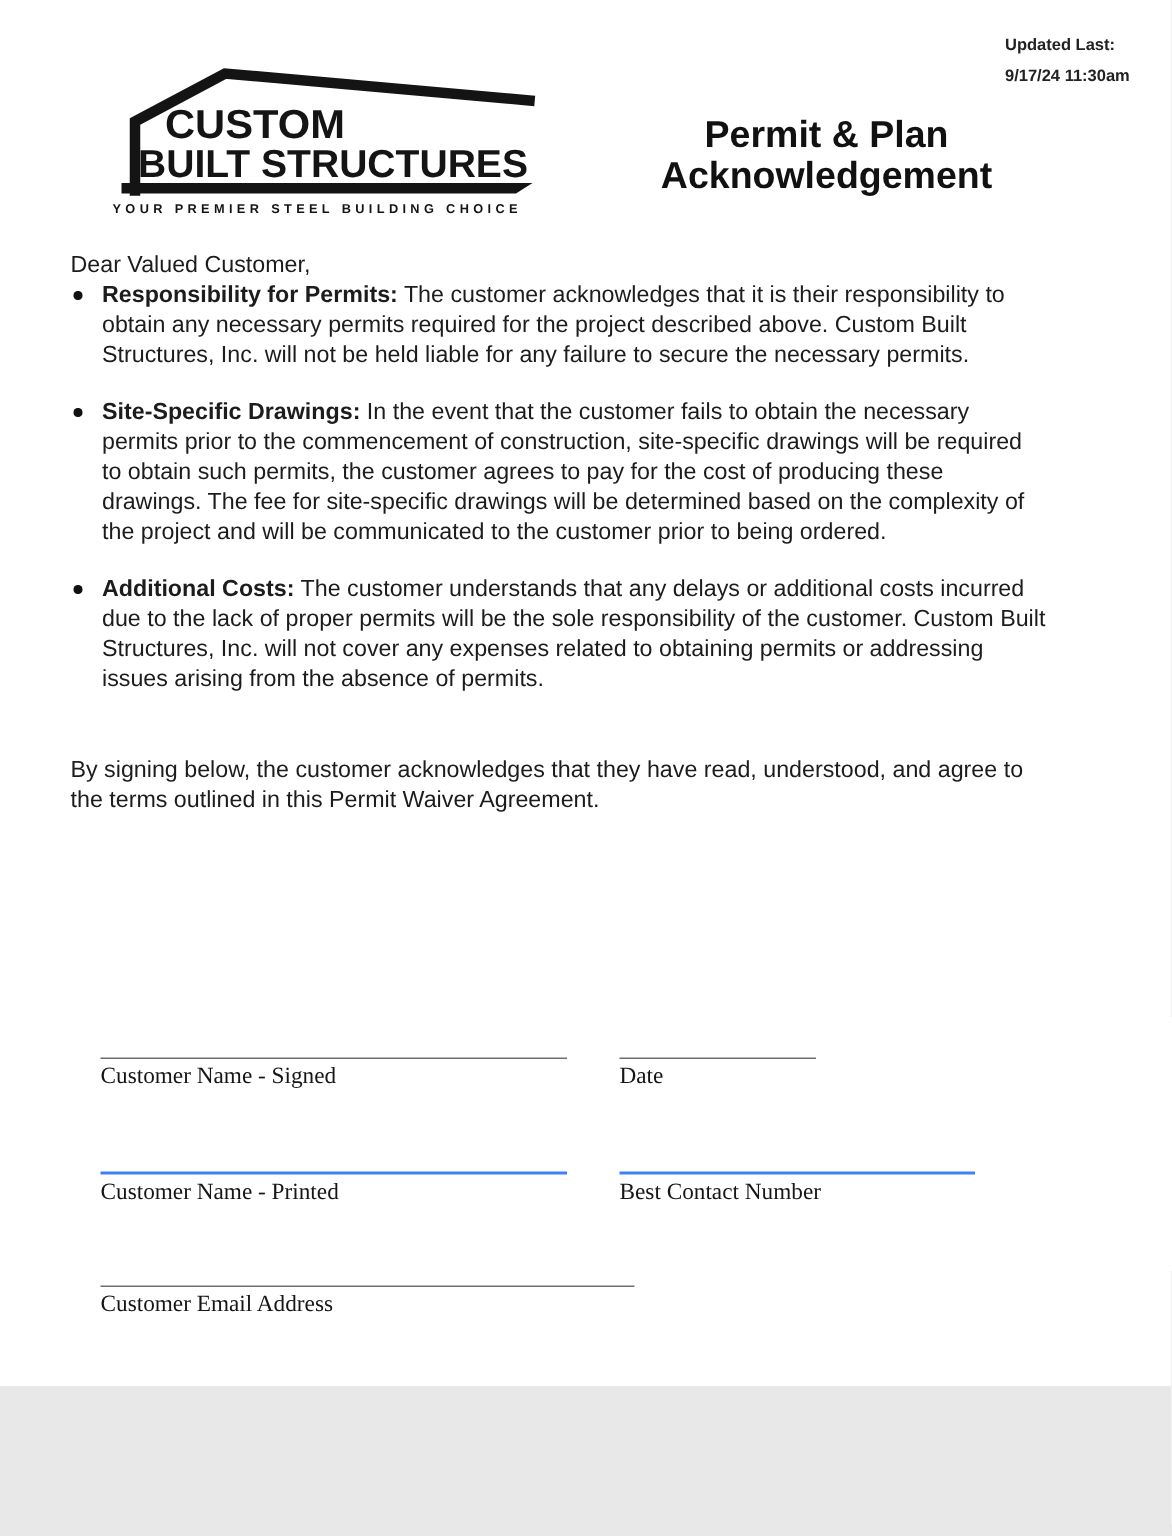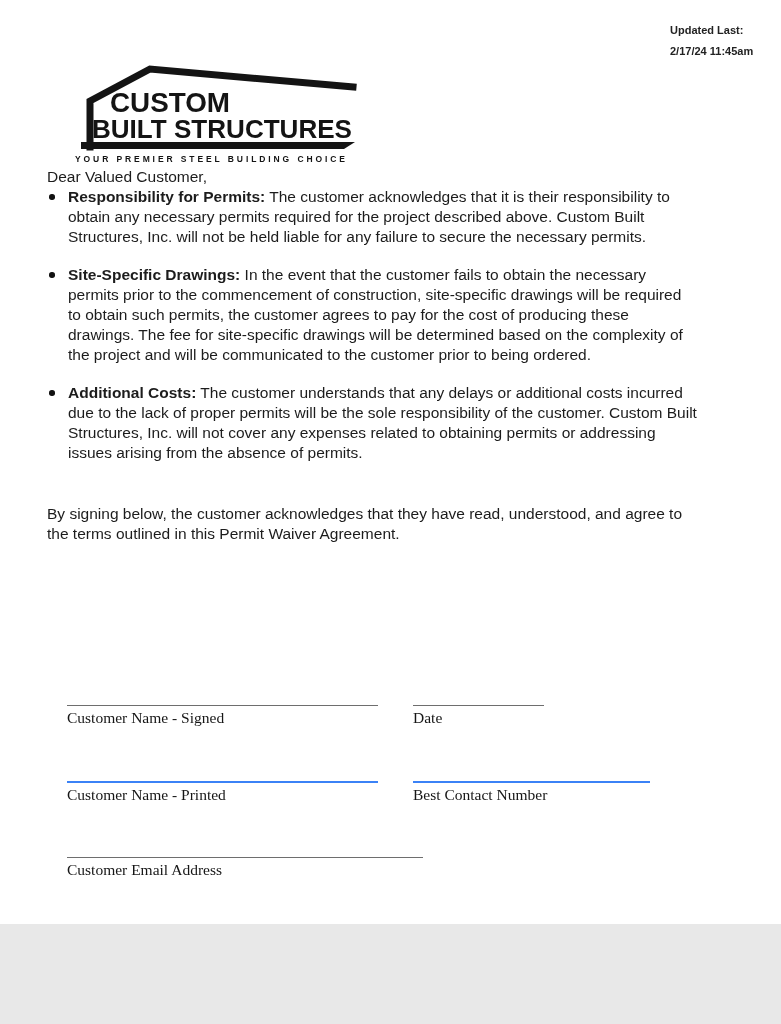--- a/index.html
+++ b/index.html
@@ -21,21 +21,21 @@
     left: 670px;
     top: 20px;
     font-size: 11px;
     line-height: 21px;
     font-weight: bold;
     color: #222;
   }
   .logo-wrap {
     position: absolute;
     left: 72px;
-    top: 64px;
+    top: 44px;
     width: 300px;
     height: 102px;
   }
   .doc-title {
     position: absolute;
     left: 390px;
     top: 77px;
     width: 322px;
     text-align: center;
     font-size: 25px;
@@ -98,33 +98,37 @@
 
   .logo-svg text { fill: #141414; }
 </style>
 </head>
 <body>
 
 <div class="page">
 
   <div class="updated">
     <div>Updated Last:</div>
-    <div>2/17/24 11:45am</div>
+    <div>9/17/24 11:30am</div>
   </div>
 
   <div class="logo-wrap">
     <svg class="logo-svg" viewBox="0 0 300 102" width="300" height="102" xmlns="http://www.w3.org/2000/svg">
       <path d="M 18 83 L 18 37 L 78 5 L 281 23" fill="none" stroke="#141414" stroke-width="7" stroke-linejoin="miter" stroke-linecap="square"></path>
       <polygon points="9,78 283,78 272,85 9,85" fill="#141414"></polygon>
       <text x="38" y="48" font-size="27" font-weight="bold" textLength="120" lengthAdjust="spacingAndGlyphs" font-family="Liberation Sans, sans-serif">CUSTOM</text>
       <text x="20" y="74" font-size="26" font-weight="bold" textLength="260" lengthAdjust="spacingAndGlyphs" font-family="Liberation Sans, sans-serif">BUILT STRUCTURES</text>
       <text x="3" y="98" font-size="8.5" font-weight="bold" textLength="270" lengthAdjust="spacing" font-family="Liberation Sans, sans-serif">YOUR PREMIER STEEL BUILDING CHOICE</text>
     </svg>
   </div>
 
+  <div class="doc-title">
+    <div>Permit &amp; Plan</div>
+    <div>Acknowledgement</div>
+  </div>
 
   <div class="body-copy">
     <div>Dear Valued Customer,</div>
 
     <ul class="terms">
       <li>
         <span class="dot"></span><b>Responsibility for Permits:</b><span> The customer acknowledges that it is their responsibility to obtain any necessary permits required for the project described above. Custom Built Structures, Inc. will not be held liable for any failure to secure the necessary permits.</span>
       </li>
       <li>
         <span class="dot"></span><b>Site-Specific Drawings:</b><span> In the event that the customer fails to obtain the necessary permits prior to the commencement of construction, site-specific drawings will be required to obtain such permits, the customer agrees to pay for the cost of producing these drawings. The fee for site-specific drawings will be determined based on the complexity of the project and will be communicated to the customer prior to being ordered.</span>

